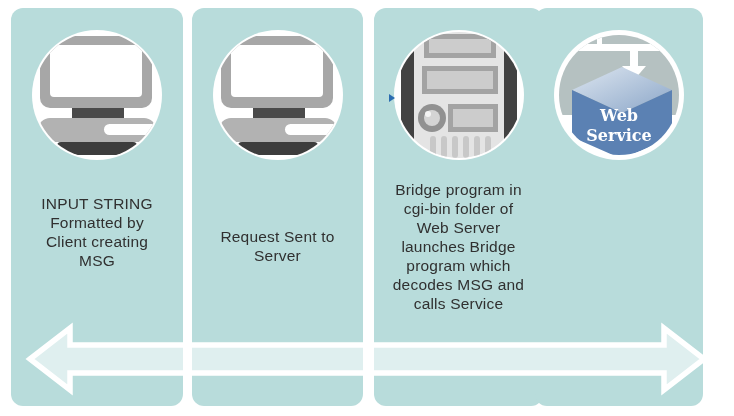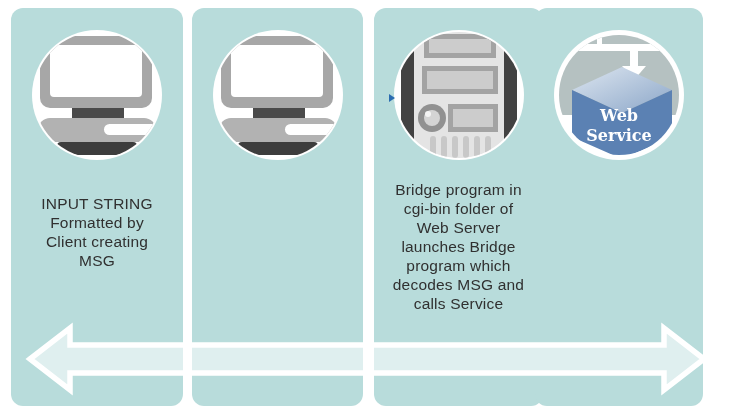--- a/index.html
+++ b/index.html
@@ -79,20 +79,22 @@
         <g clip-path="url(#cc2)">
           <rect x="8" y="6" width="112" height="72" rx="10" fill="#a7a7a7"></rect>
           <rect x="18" y="15" width="92" height="52" rx="4" fill="#ffffff"></rect>
           <rect x="40" y="78" width="52" height="10" fill="#4a4a4a"></rect>
           <rect x="6" y="88" width="118" height="24" rx="12" fill="#b2b2b2"></rect>
           <rect x="72" y="94" width="60" height="11" rx="5.5" fill="#ffffff"></rect>
           <rect x="25" y="112" width="80" height="13" rx="4" fill="#3d3d3d"></rect>
         </g>
       </svg>
     </div>
+    <div class="caption">Request Sent to
+Server</div>
   </section>
 
   <section class="panel panel-3">
     <div class="cursor-artifact"></div>
     <div class="icon-circle">
       <svg viewBox="0 0 130 130">
         <defs>
             <clipPath id="cc3">
               <circle cx="65" cy="65" r="63"></circle>
             </clipPath>

